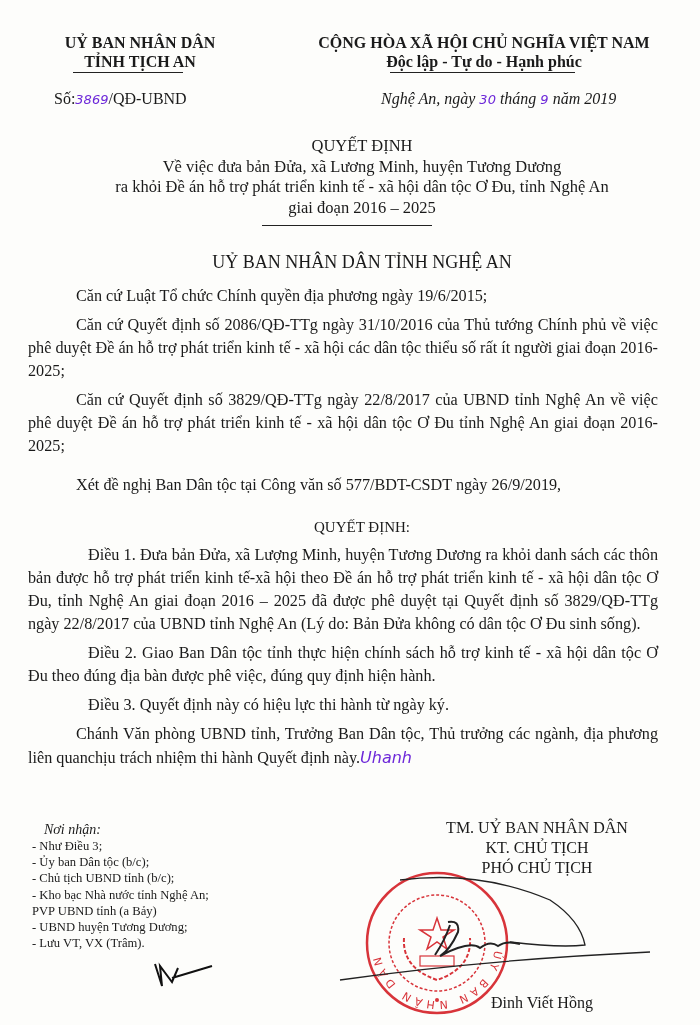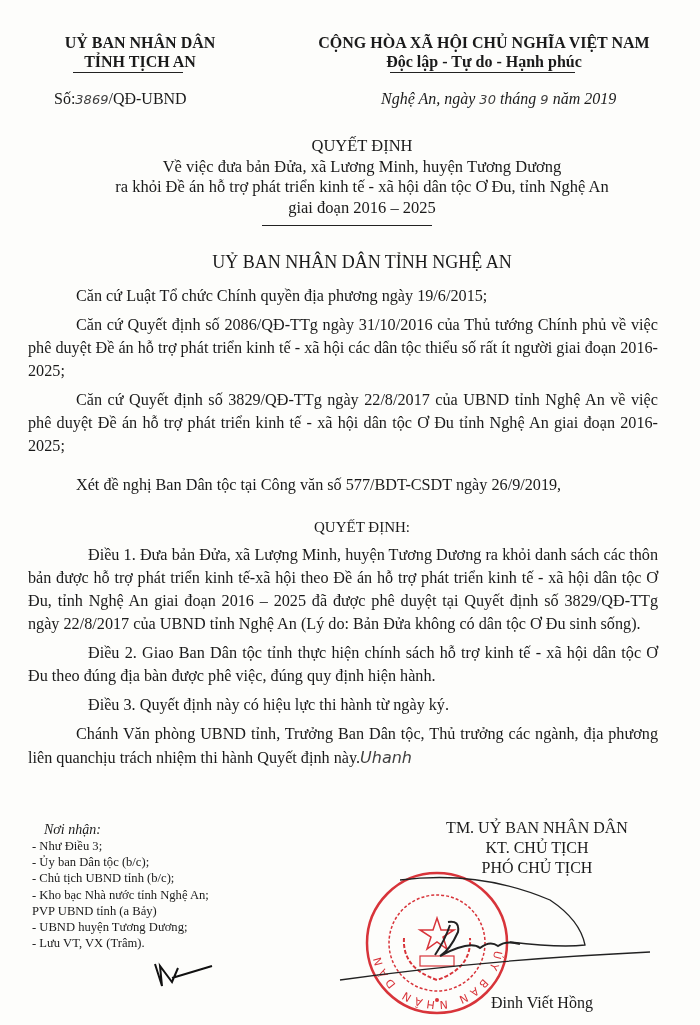--- a/index.html
+++ b/index.html
@@ -7,21 +7,21 @@
     width:700px; height:1025px; background:#fdfdfb; position:relative; overflow:hidden;
     font-family:"Liberation Serif", "DejaVu Serif", serif; color:#1a1a1a;
   }
   .abs { position:absolute; }
   .bold { font-weight:normal;margin-left:12px; }
   .ital { font-style:italic; }
   .center { text-align:center; }
   .hdr { font-size:16px; font-weight:bold; line-height:19px; }
   .body-text { font-size:16.2px; line-height:23px; }
   .para { text-indent:48px; text-align:justify; }
-  .hand { font-family:"DejaVu Sans", sans-serif; font-style:italic; font-size:13px; color:#404040; }
+  .hand { font-family:"DejaVu Sans", sans-serif; font-style:italic; font-size:13px; color:#6d28d9; }
   .recip { font-size:12.6px; line-height:16.2px; }
   .rule { position:absolute; height:1px; background:#222; }
 </style>
 </head>
 <body>
 
 <div class="abs hdr center" style="left:40px; top:33px; width:200px;">
   <div>UỶ BAN NHÂN DÂN</div>
   <div>TỈNH TỊCH AN</div>
 </div>

